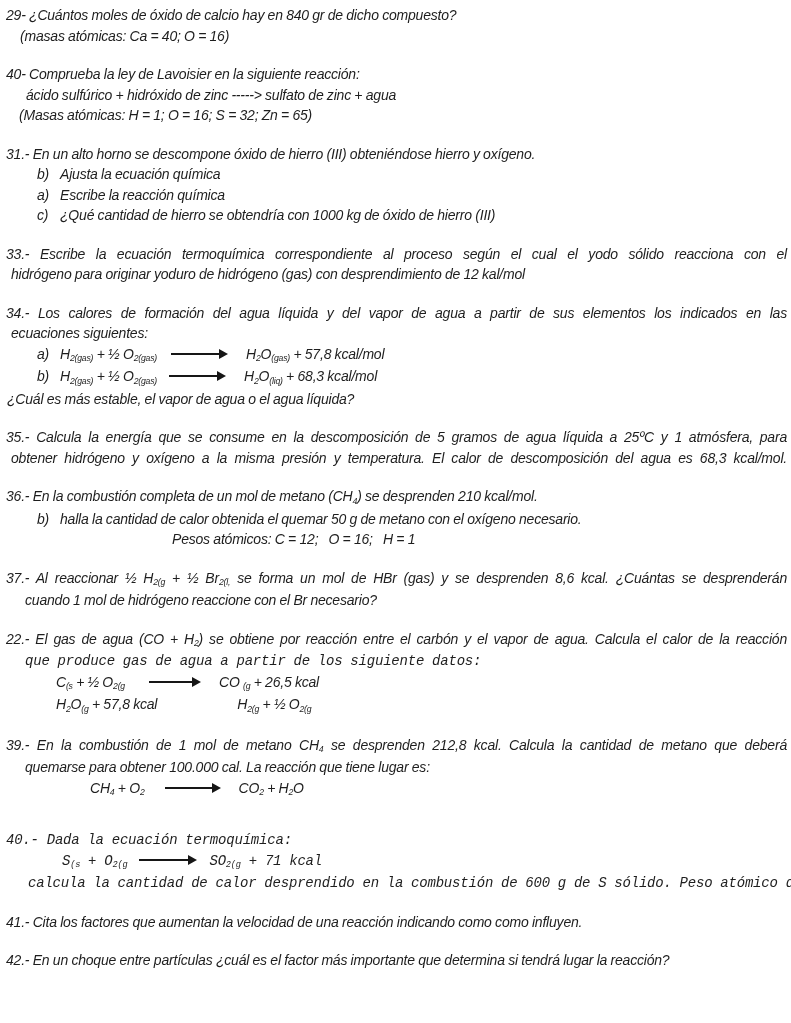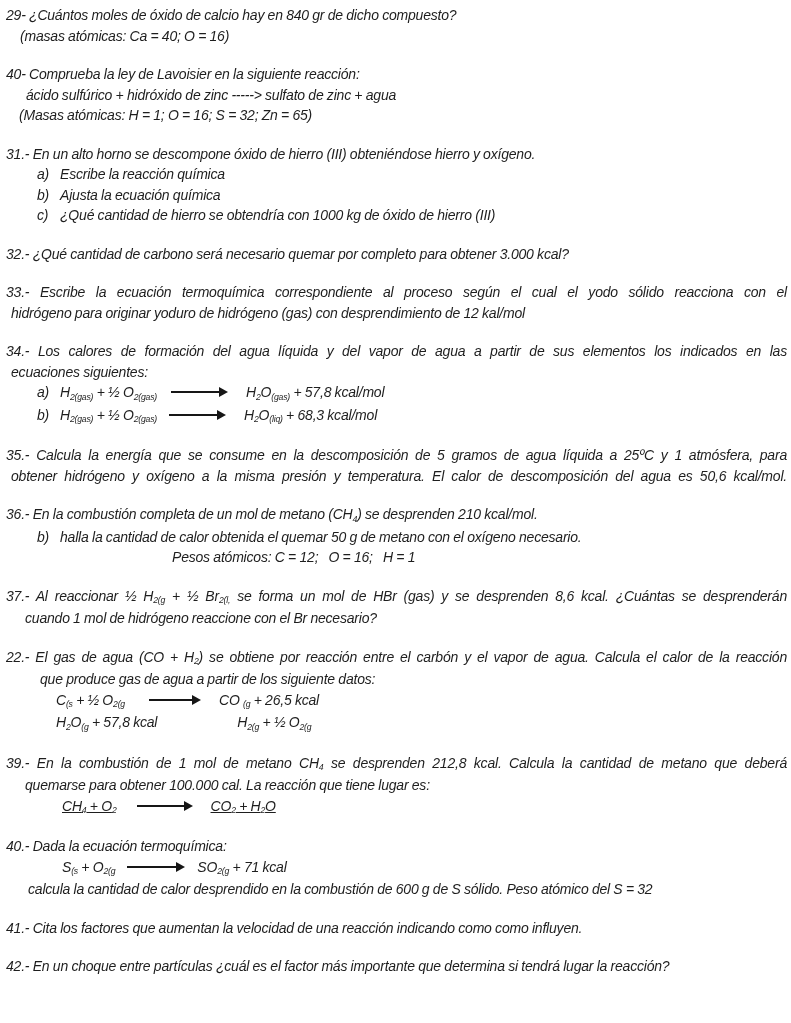--- a/index.html
+++ b/index.html
@@ -73,62 +73,60 @@
       <p class="line"><span>29- ¿Cuántos moles de óxido de calcio hay en 840 gr de dicho compuesto?</span></p>
       <p class="line" style="margin-left: 14px;"><span>(masas atómicas: Ca = 40; O = 16)</span></p>
     </div>
     <div class="exercise">
       <p class="line"><span>40- Comprueba la ley de Lavoisier en la siguiente reacción:</span></p>
       <p class="line" style="margin-left: 20px;"><span>ácido sulfúrico + hidróxido de zinc  -----&gt; sulfato de zinc  + agua</span></p>
       <p class="line" style="margin-left: 13px;"><span>(Masas atómicas: H = 1;  O = 16;  S = 32;  Zn =  65)</span></p>
     </div>
     <div class="exercise">
       <p class="line"><span>31.- En un alto horno se descompone óxido de hierro (III) obteniéndose hierro y oxígeno.</span></p>
+      <p class="line" style="margin-left: 31px;"><span class="item-label">b)</span><span>Ajusta la ecuación química</span></p>
       <p class="line" style="margin-left: 31px;"><span class="item-label">a)</span><span>Escribe la reacción química</span></p>
-      <p class="line" style="margin-left: 31px;"><span class="item-label">b)</span><span>Ajusta la ecuación química</span></p>
       <p class="line" style="margin-left: 31px;"><span class="item-label">c)</span><span>¿Qué cantidad de hierro se obtendría con 1000 kg de óxido de hierro (III)</span></p>
-    </div>
-    <div class="exercise">
-      <p class="line"><span>32.- ¿Qué cantidad de carbono será necesario quemar por completo para obtener 3.000 kcal?</span></p>
     </div>
     <div class="exercise">
       <p class="line stretch"><span>33.- Escribe la ecuación termoquímica correspondiente al proceso según el cual el yodo sólido reacciona con el</span></p>
       <p class="line" style="margin-left: 5px;"><span>hidrógeno para originar yoduro de hidrógeno (gas) con desprendimiento de 12 kal/mol</span></p>
     </div>
     <div class="exercise">
       <p class="line stretch"><span>34.- Los calores de formación del agua líquida y del vapor de agua a partir de sus elementos los indicados en las</span></p>
       <p class="line" style="margin-left: 5px;"><span>ecuaciones siguientes:</span></p>
       <p class="line" style="margin-left: 31px;"><span class="item-label">a)</span><span>H</span><span class="sb">2(gas)</span><span> + ½ O</span><span class="sb">2(gas)</span><span class="gap" style="width: 14px;"></span><span class="arrow" style="width: 57px;"></span><span class="gap" style="width: 18px;"></span><span>H</span><span class="sb">2</span><span>O</span><span class="sb">(gas)</span><span> + 57,8 kcal/mol</span></p>
       <p class="line" style="margin-left: 31px;"><span class="item-label">b)</span><span>H</span><span class="sb">2(gas)</span><span> + ½ O</span><span class="sb">2(gas)</span><span class="gap" style="width: 12px;"></span><span class="arrow" style="width: 57px;"></span><span class="gap" style="width: 18px;"></span><span>H</span><span class="sb">2</span><span>O</span><span class="sb">(liq)</span><span> + 68,3 kcal/mol</span></p>
+      <p class="line" style="margin-left: 1px;"><span>¿Cuál es más estable, el vapor de agua o el agua líquida?</span></p>
     </div>
     <div class="exercise">
       <p class="line stretch"><span>35.- Calcula la energía que se consume en la descomposición de 5 gramos de agua líquida a 25ºC y 1 atmósfera, para</span></p>
-      <p class="line stretch" style="margin-left: 5px;"><span>obtener hidrógeno y oxígeno a la misma presión y temperatura. El calor de descomposición del agua es 50,6 kcal/mol.</span></p>
+      <p class="line stretch" style="margin-left: 5px;"><span>obtener hidrógeno y oxígeno a la misma presión y temperatura. El calor de descomposición del agua es 68,3 kcal/mol.</span></p>
     </div>
     <div class="exercise">
       <p class="line"><span>36.- En la combustión completa de un mol de metano (CH</span><span class="sb">4</span><span>) se desprenden 210 kcal/mol.</span></p>
       <p class="line" style="margin-left: 31px;"><span class="item-label">b)</span><span>halla la cantidad de calor obtenida el quemar 50 g de metano con el oxígeno necesario.</span></p>
       <p class="line" style="margin-left: 166px;"><span>Pesos atómicos: C = 12;&nbsp;&nbsp; O = 16;&nbsp;&nbsp; H = 1</span></p>
     </div>
     <div class="exercise">
       <p class="line stretch"><span>37.- Al reaccionar ½ H</span><span class="sb">2(g</span><span> + ½ Br</span><span class="sb">2(l,</span><span> se forma un mol de HBr (gas) y se desprenden 8,6 kcal. ¿Cuántas se desprenderán</span></p>
       <p class="line" style="margin-left: 19px;"><span>cuando 1 mol de hidrógeno reaccione con el Br necesario?</span></p>
     </div>
     <div class="exercise">
       <p class="line stretch"><span>22.- El gas de agua (CO + H</span><span class="sb">2</span><span>) se obtiene por reacción entre el carbón y el vapor de agua. Calcula el calor de la reacción</span></p>
-      <p class="line" style="margin-left: 34px;"><span>que produce gas de agua a partir de los siguiente datos:</span></p>
+      <p class="line" style="margin-left: 19px; font-family: Liberation Mono, monospace;"><span>que produce gas de agua a partir de los siguiente datos:</span></p>
       <p class="line" style="margin-left: 50px;"><span>C</span><span class="sb">(s</span><span> + ½ O</span><span class="sb">2(g</span><span class="gap" style="width: 24px;"></span><span class="arrow" style="width: 52px;"></span><span class="gap" style="width: 18px;"></span><span>CO </span><span class="sb">(g</span><span> + 26,5 kcal</span></p>
       <p class="line" style="margin-left: 50px;"><span>H</span><span class="sb">2</span><span>O</span><span class="sb">(g</span><span> + 57,8 kcal</span><span class="gap" style="width: 80px;"></span><span>H</span><span class="sb">2(g</span><span> + ½ O</span><span class="sb">2(g</span></p>
     </div>
     <div class="exercise">
       <p class="line stretch"><span>39.- En la combustión de 1 mol de metano CH</span><span class="sb">4</span><span> se desprenden 212,8 kcal. Calcula la cantidad de metano que deberá</span></p>
       <p class="line" style="margin-left: 19px;"><span>quemarse para obtener 100.000 cal. La reacción que tiene lugar es:</span></p>
-      <p class="line" style="margin-left: 56px; text-decoration: underline;"><span>CH</span><span class="sb">4</span><span> + O</span><span class="sb">2</span><span class="gap" style="width: 20px;"></span><span class="arrow" style="width: 56px;"></span><span class="gap" style="width: 18px;"></span><span>CO</span><span class="sb">2</span><span> + H</span><span class="sb">2</span><span>O</span></p>
+      <p class="line" style="margin-left: 84px;"><span>CH</span><span class="sb">4</span><span> + O</span><span class="sb">2</span><span class="gap" style="width: 20px;"></span><span class="arrow" style="width: 56px;"></span><span class="gap" style="width: 18px;"></span><span>CO</span><span class="sb">2</span><span> + H</span><span class="sb">2</span><span>O</span></p>
     </div>
-    <div class="exercise" style="margin-top: 18px;">
+    <div class="exercise" style="margin-top: 30px; font-family: Liberation Mono, monospace;">
       <p class="line"><span>40.- Dada la ecuación termoquímica:</span></p>
       <p class="line" style="margin-left: 56px;"><span>S</span><span class="sb">(s</span><span> + O</span><span class="sb">2(g</span><span class="gap" style="width: 12px;"></span><span class="arrow" style="width: 58px;"></span><span class="gap" style="width: 12px;"></span><span>SO</span><span class="sb">2(g</span><span> + 71 kcal</span></p>
       <p class="line" style="margin-left: 22px;"><span>calcula la cantidad de calor desprendido en la combustión de 600 g de S sólido. Peso atómico del S = 32</span></p>
     </div>
     <div class="exercise">
       <p class="line"><span>41.- Cita los factores que aumentan la velocidad de una reacción indicando como como influyen.</span></p>
     </div>
     <div class="exercise">
       <p class="line"><span>42.- En un choque entre partículas ¿cuál es el factor más importante que determina si tendrá lugar la reacción?</span></p>
     </div>

